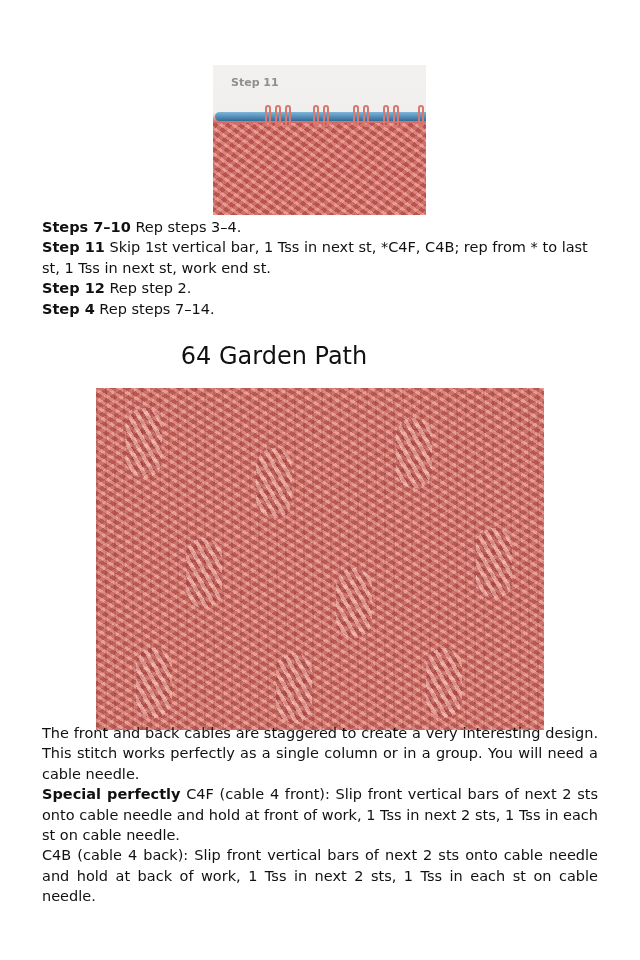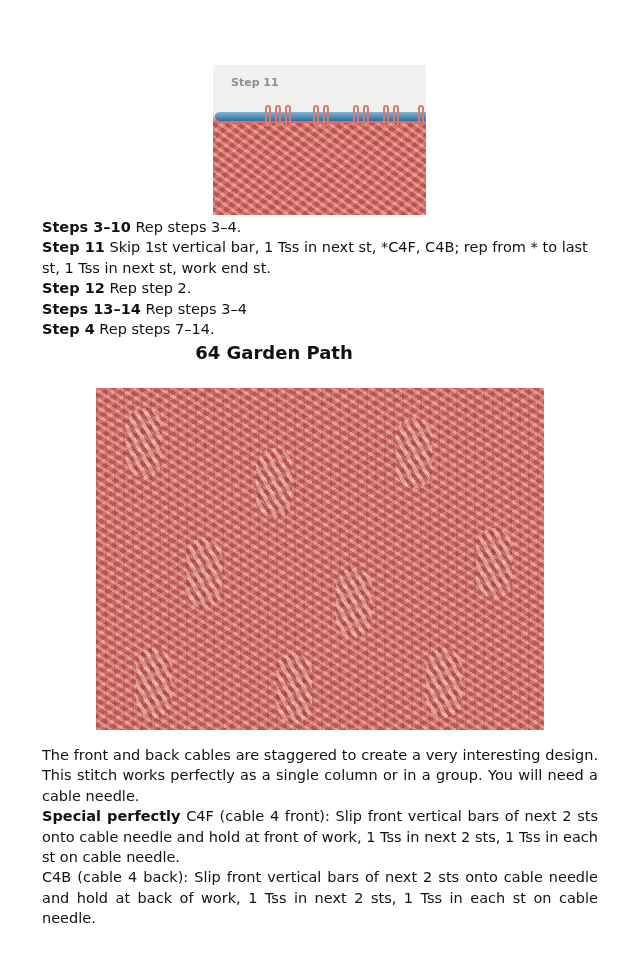--- a/index.html
+++ b/index.html
@@ -16,21 +16,21 @@
     background:
       repeating-linear-gradient(35deg, rgba(255,200,190,0.35) 0 3px, rgba(150,50,45,0.25) 3px 7px),
       repeating-linear-gradient(-40deg, rgba(255,210,200,0.25) 0 4px, rgba(140,45,40,0.2) 4px 9px),
       #d36a63; }
   .step-photo .loop { position: absolute; top: 40px; width: 6px; height: 22px; border: 2px solid #d9786f;
     border-radius: 4px; box-sizing: border-box; }
   .text-block { position: absolute; left: 42px; width: 556px; font-size: 14.5px; line-height: 20.4px; }
   .text-block p { margin: 0; }
   .justify { text-align: justify; }
   b { font-weight: bold; }
-  .title { position: absolute; left: 0; width: 548px; top: 342px; text-align: center; font-size: 18px; font-weight: bold; }
+  .title { position: absolute; left: 0; width: 548px; top: 342px; text-align: center; font-size: 24px; }
   .main-photo { position: absolute; left: 96px; top: 388px; width: 448px; height: 342px;
     background:
       repeating-linear-gradient(90deg, rgba(120,40,40,0.18) 0 2px, transparent 2px 9px),
       repeating-linear-gradient(32deg, rgba(255,205,195,0.35) 0 3px, rgba(140,50,45,0.22) 3px 7px),
       repeating-linear-gradient(-32deg, rgba(255,215,205,0.22) 0 4px, rgba(130,40,40,0.18) 4px 9px),
       #d56f68; }
   .main-photo .cable { position: absolute; width: 36px; height: 70px; border-radius: 18px;
     background: repeating-linear-gradient(60deg, rgba(255,210,200,0.45) 0 4px, rgba(150,50,45,0.3) 4px 8px); }
 </style>
 </head>
@@ -46,38 +46,37 @@
   <div class="loop" style="left:100px"></div>
   <div class="loop" style="left:110px"></div>
   <div class="loop" style="left:140px"></div>
   <div class="loop" style="left:150px"></div>
   <div class="loop" style="left:170px"></div>
   <div class="loop" style="left:180px"></div>
   <div class="loop" style="left:205px"></div>
 </div>
 
 <div class="text-block" style="top:217px">
-  <p><b>Steps 3–10</b><span> Rep steps 3–4.</span></p>
+  <p><b>Steps 7–10</b><span> Rep steps 3–4.</span></p>
   <p><b>Step 11</b><span> Skip 1st vertical bar, 1 Tss in next st, *C4F, C4B; rep from * to last st, 1 Tss in next st, work end st.</span></p>
   <p><b>Step 12</b><span> Rep step 2.</span></p>
-  <p><b>Steps 13–14</b><span> Rep steps 3–4</span></p>
   <p><b>Step 4</b><span> Rep steps 7–14.</span></p>
 </div>
 
 <div class="title">64 Garden Path</div>
 
 <div class="main-photo" title="Garden Path Tunisian crochet cable swatch in coral pink">
   <div class="cable" style="left:30px;top:20px"></div>
   <div class="cable" style="left:160px;top:60px"></div>
   <div class="cable" style="left:300px;top:30px"></div>
   <div class="cable" style="left:90px;top:150px"></div>
   <div class="cable" style="left:240px;top:180px"></div>
   <div class="cable" style="left:380px;top:140px"></div>
   <div class="cable" style="left:40px;top:260px"></div>
   <div class="cable" style="left:180px;top:265px"></div>
   <div class="cable" style="left:330px;top:260px"></div>
 </div>
 
-<div class="text-block justify" style="top:745px">
+<div class="text-block justify" style="top:723px">
   <p>The front and back cables are staggered to create a very interesting design. This stitch works perfectly as a single column or in a group. You will need a cable needle.</p>
   <p><b>Special perfectly</b><span> C4F (cable 4 front): Slip front vertical bars of next 2 sts onto cable needle and hold at front of work, 1 Tss in next 2 sts, 1 Tss in each st on cable needle.</span></p>
   <p>C4B (cable 4 back): Slip front vertical bars of next 2 sts onto cable needle and hold at back of work, 1 Tss in next 2 sts, 1 Tss in each st on cable needle.</p>
 </div>
 
 </body></html>

